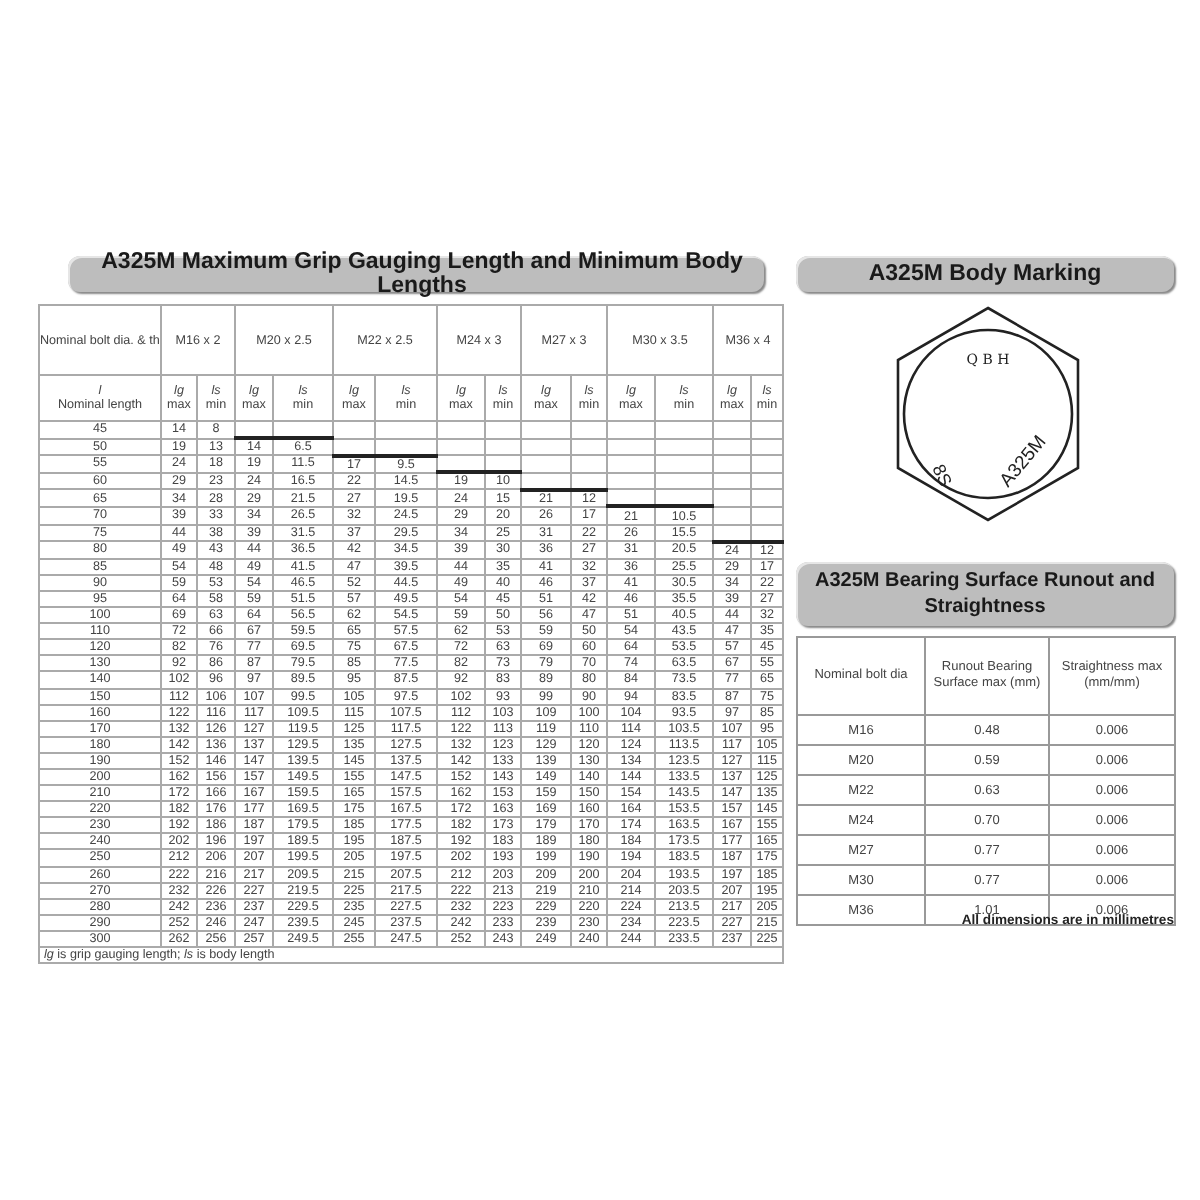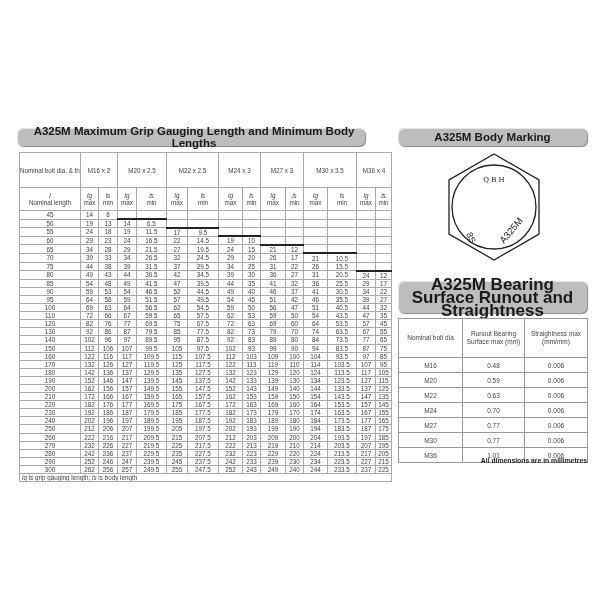--- a/index.html
+++ b/index.html
@@ -1,20 +1,20 @@
 <!DOCTYPE html>
 <html><head>
 <meta charset="utf-8">
 <style>
   html,body{margin:0;padding:0;background:#fff;}
   body{width:600px;height:600px;position:relative;overflow:hidden;font-family:"Liberation Sans",sans-serif;color:#333;}
   .titlebar{position:absolute;background:#bdbdbd;border-radius:6px;box-shadow:inset 1px 1px 0 #e6e6e6, 1px 1px 1px #888;color:#1a1a1a;font-weight:bold;text-align:center;display:flex;align-items:center;justify-content:center;}
-  #t-main{left:17px;top:128px;width:348px;height:18px;font-size:11.5px;justify-content:flex-start;padding-left:6px;box-sizing:border-box;}
+  #t-main{left:34px;top:128px;width:348px;height:18px;font-size:11.5px;justify-content:flex-start;padding-left:6px;box-sizing:border-box;}
   #t-head{left:398px;top:128px;width:189px;height:18px;font-size:11.5px;}
-  #t-bear{left:398px;top:281px;width:189px;height:32px;font-size:17px;line-height:13px;}
+  #t-bear{left:398px;top:281px;width:189px;height:32px;font-size:10px;line-height:13px;}
   table{border-collapse:collapse;position:absolute;}
   #grip{left:19px;top:152px;width:372px;table-layout:fixed;font-size:6.3px;}
   #grip td{border:1px solid #aaa;text-align:center;padding:0;height:7.1px;line-height:7px;color:#444;white-space:nowrap;overflow:hidden;}
   #grip .hd td{height:auto;line-height:7px;padding:2px 0;}
   #grip td.step{border-top:2px solid #222;}
   #grip .note td{text-align:left;padding-left:2px;}
   i{font-style:italic;}
   #bear{left:398px;top:318px;width:189px;font-size:6.5px;table-layout:fixed;}
   #bear td{border:1px solid #999;text-align:center;height:12px;color:#444;}
   #bear .hd td{height:36px;line-height:8px;}

